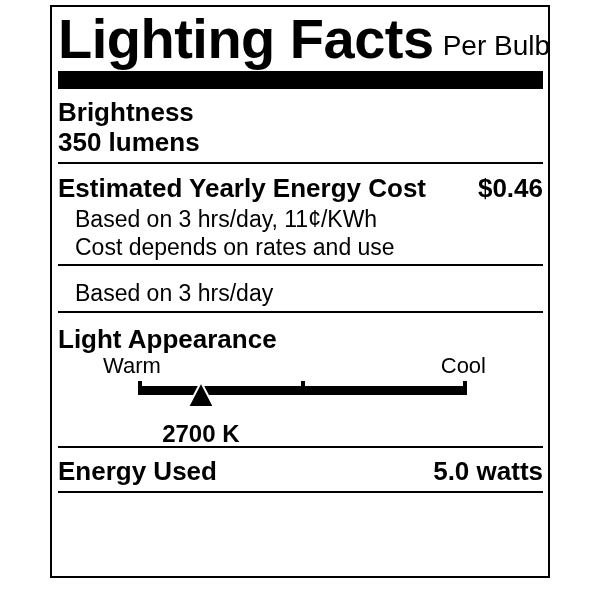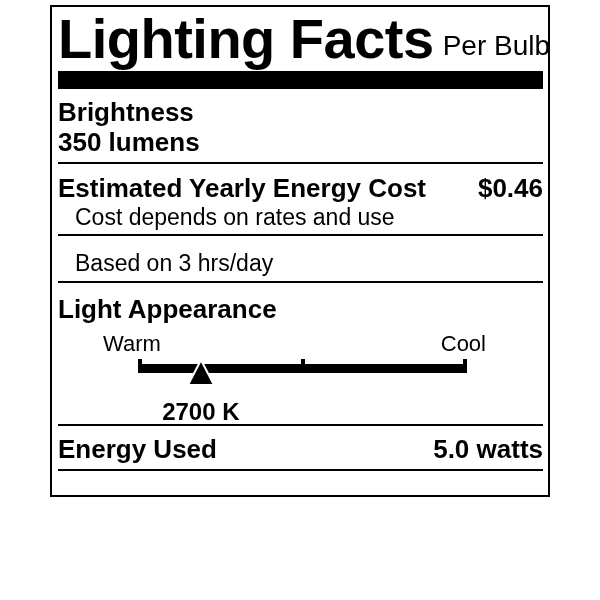--- a/index.html
+++ b/index.html
@@ -6,21 +6,21 @@
   html, body {
     width: 600px; height: 600px;
     background: #ffffff;
     font-family: "Liberation Sans", sans-serif;
     color: #000000;
     overflow: hidden;
   }
   .label-box {
     position: absolute;
     left: 50px; top: 5px;
-    width: 500px; height: 492px;
+    width: 500px; height: 573px;
     border: 2px solid #000000;
     background: #ffffff;
     padding: 0 5px 0 6px;
   }
   
   .title-row {
     display: flex;
     align-items: baseline;
     margin-top: 4px;
     white-space: nowrap;
@@ -71,21 +71,21 @@
   .appearance-heading {
     font-size: 26px;
     font-weight: bold;
     line-height: 30px;
   }
   .warm-cool-row {
     display: flex;
     justify-content: space-between;
     font-size: 22px;
     line-height: 24px;
-    margin-top: 8px;
+    margin-top: 0;
     padding-left: 45px;
     padding-right: 57px;
     align-items: flex-end;
   }
   .scale-wrap {
     position: relative;
     margin-top: 3px;
     margin-left: 80px;
     width: 329px;
     height: 62px;
@@ -135,20 +135,21 @@
   <div class="row row-brightness bordered">
     <span>Brightness</span>
     <span>350 lumens</span>
   </div>
 
   <div class="section-cost bordered">
     <div class="row">
       <span>Estimated Yearly Energy Cost</span>
       <span>$0.46</span>
     </div>
+    <div class="note note-first">Based on 3 hrs/day, 11¢/KWh</div>
     <div class="note">Cost depends on rates and use</div>
   </div>
 
   <div class="section-life bordered">
     <div class="note note-life">Based on 3 hrs/day</div>
   </div>
 
   <div class="section-appearance bordered">
     <div class="appearance-heading">Light Appearance</div>
     <div class="warm-cool-row">

